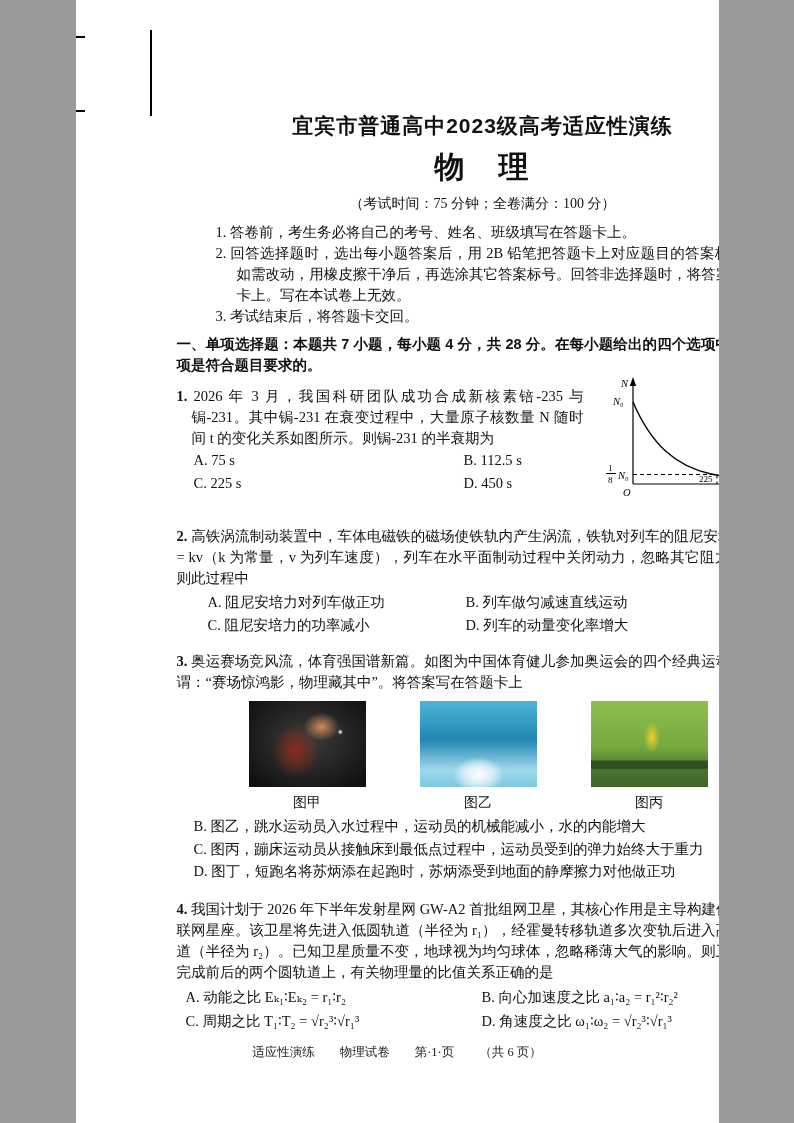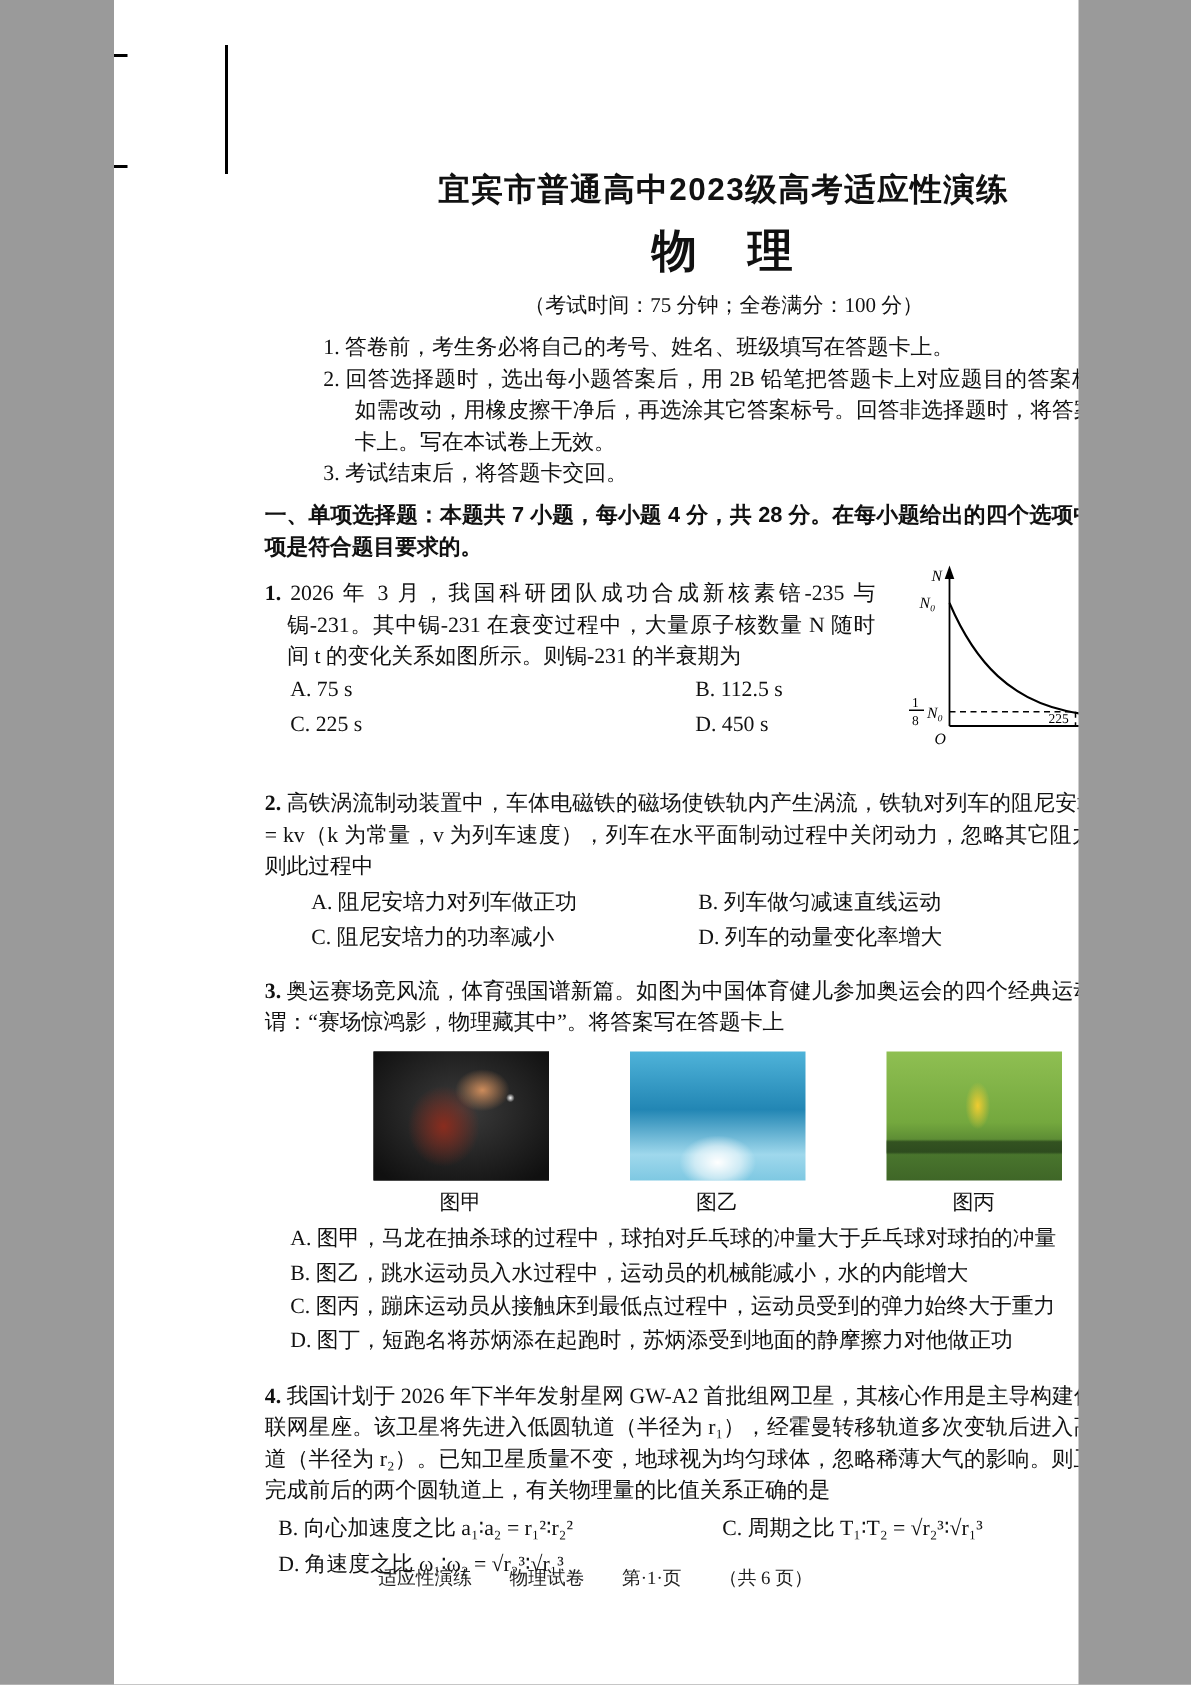--- a/index.html
+++ b/index.html
@@ -143,30 +143,30 @@
         <div class="fig">
           <div class="photo photo-tramp"></div>
           <div class="cap">图丙</div>
         </div>
         <div class="fig">
           <div class="photo photo-sprint"></div>
           <div class="cap">图丁</div>
         </div>
       </div>
       <div class="opts-lines">
-        <div class="opt">A. 图甲，马龙在抽杀球的过程中，球拍对乒乓球的冲量大于乒乓球对球拍的冲量</div>
         <div class="opt">B. 图乙，跳水运动员入水过程中，运动员的机械能减小，水的内能增大</div>
         <div class="opt">C. 图丙，蹦床运动员从接触床到最低点过程中，运动员受到的弹力始终大于重力</div>
         <div class="opt">D. 图丁，短跑名将苏炳添在起跑时，苏炳添受到地面的静摩擦力对他做正功</div>
       </div>
     </div>
 
     <div class="q" style="margin-top:16px;">
       <p class="stem"><span class="qnum">4. </span><span>我国计划于 2026 年下半年发射星网 GW-A2 首批组网卫星，其核心作用是主导构建低轨卫星互联网星座。该卫星将先进入低圆轨道（半径为 r₁），经霍曼转移轨道多次变轨后进入高圆工作轨道（半径为 r₂）。已知卫星质量不变，地球视为均匀球体，忽略稀薄大气的影响。则卫星在变轨完成前后的两个圆轨道上，有关物理量的比值关系正确的是</span></p>
       <div class="opts-q4">
+        <span class="opt">A. 动能之比 Eₖ₁∶Eₖ₂ = r₁∶r₂</span>
         <span class="opt">B. 向心加速度之比 a₁∶a₂ = r₁²∶r₂²</span>
         <span class="opt">C. 周期之比 T₁∶T₂ = √r₂³∶√r₁³</span>
         <span class="opt">D. 角速度之比 ω₁∶ω₂ = √r₂³∶√r₁³</span>
       </div>
     </div>
 
   </div>
 
   <div class="footer">适应性演练　　物理试卷　　第·1·页　　（共 6 页）</div>
 </div>

